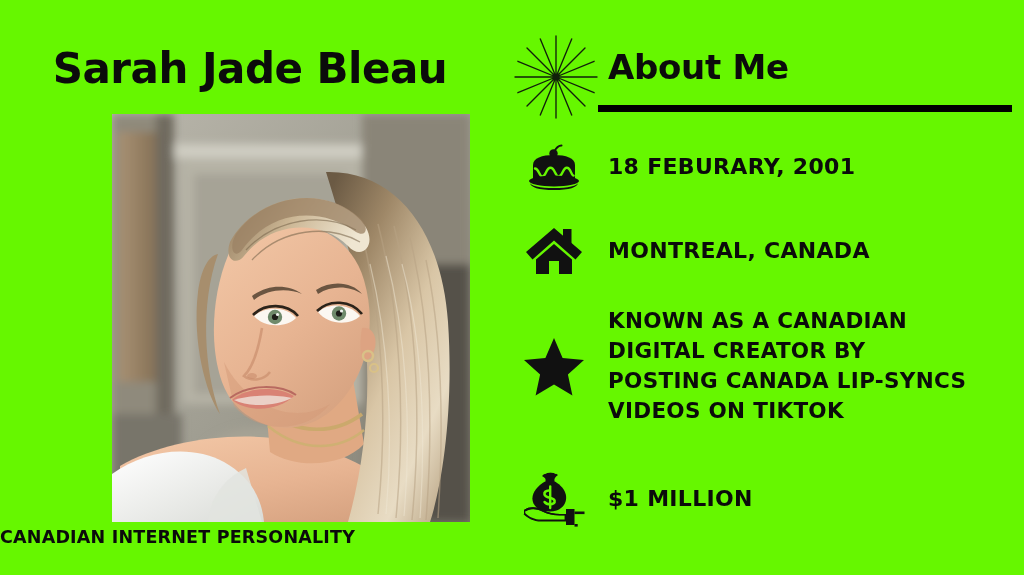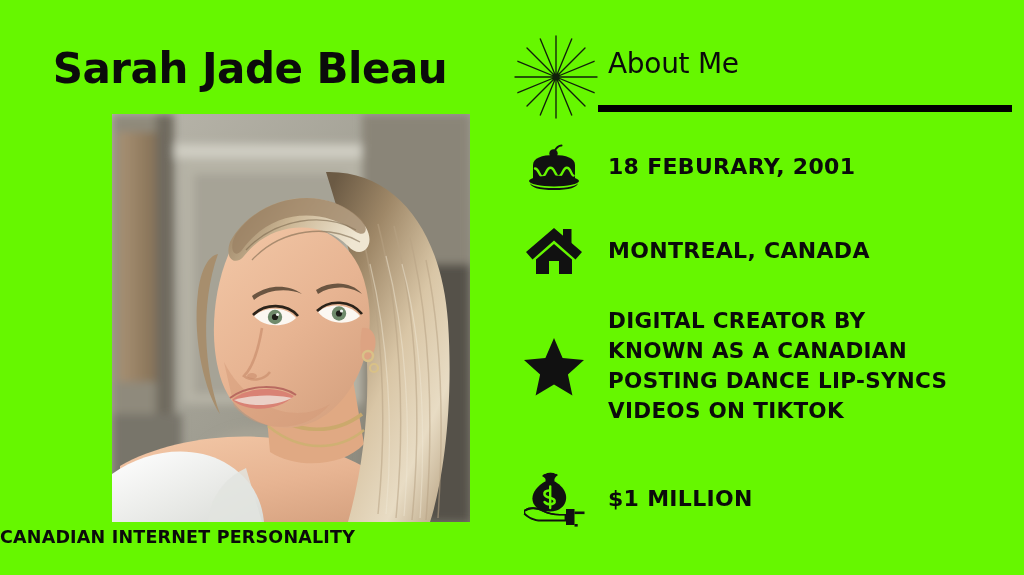--- a/index.html
+++ b/index.html
@@ -72,22 +72,22 @@
   .burst {
     position:absolute;
     left:13px; top:6px;
     width:86px; height:86px;
   }
   .burst svg { display:block; width:86px; height:86px; }
   .about-title {
     position:absolute;
     left:108px; top:22px;
     font-family:"DejaVu Sans", sans-serif;
-    font-weight:normal;
-    font-size:28px;
+    font-weight:bold;
+    font-size:34px;
     letter-spacing:-0.3px;
     color:#0b0b0b;
     line-height:1;
   }
   .about-rule {
     position:absolute;
     left:98px; top:77px;
     width:414px; height:7px;
     background:#000000;
   }
@@ -331,23 +331,23 @@
       <div class="row-text">MONTREAL, CANADA</div>
     </div>
 
     <div class="info-row row-fame">
       <div class="row-icon">
         <svg width="62" height="60" viewBox="0 0 62 60" aria-hidden="true">
           <path d="M31 2 L39.6 21.9 L61 24.1 L44.9 38.4 L49.4 59.4 L31 48.5 L12.6 59.4 L17.1 38.4 L1 24.1 L22.4 21.9 Z" fill="#111"></path>
         </svg>
       </div>
       <div class="row-text">
+        <span class="fame-line">KNOWN AS A CANADIAN</span>
         <span class="fame-line">DIGITAL CREATOR BY</span>
-        <span class="fame-line">KNOWN AS A CANADIAN</span>
-        <span class="fame-line">POSTING DANCE LIP-SYNCS</span>
+        <span class="fame-line">POSTING CANADA LIP-SYNCS</span>
         <span class="fame-line">VIDEOS ON TIKTOK</span>
       </div>
     </div>
 
     <div class="info-row row-worth">
       <div class="row-icon">
         <svg width="66" height="62" viewBox="0 0 66 62" aria-hidden="true">
 
           <path d="M21 8 C24 4 33 3 37 7 C34 9 33 11 33.5 13 L24.5 13 C25 11 24 9.5 21 8 Z" fill="#111"></path>
           <path d="M23.5 5.5 C27 3 32 3 35 5.5" stroke="#66f700" stroke-width="1.4" fill="none"></path>

